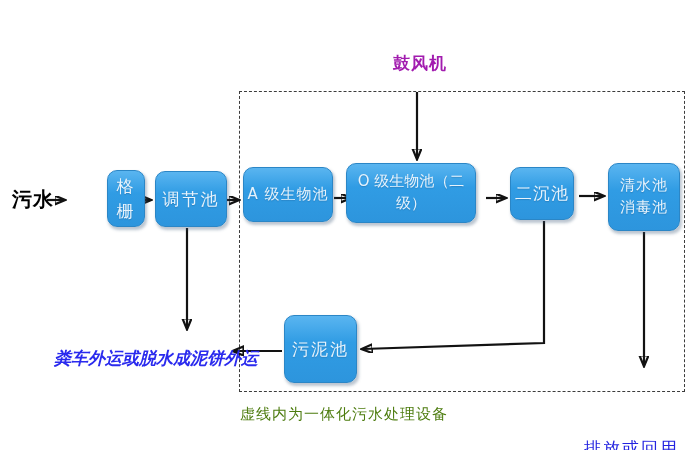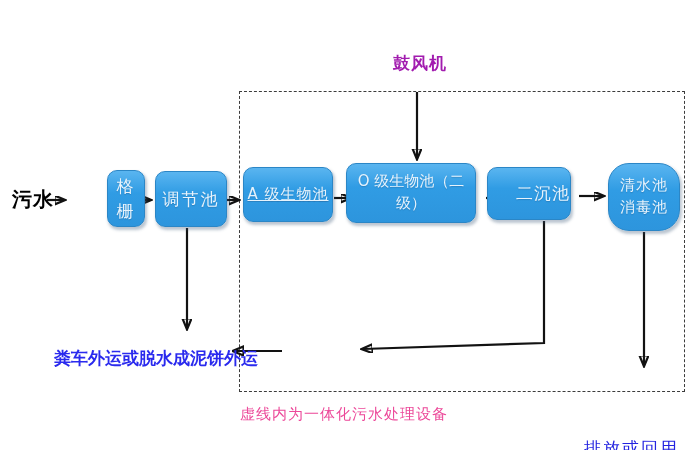--- a/index.html
+++ b/index.html
@@ -19,31 +19,31 @@
     background:linear-gradient(180deg,#5ab5f0 0%,#309ce4 40%,#2d95dd 100%);
     border:1px solid #2b86c6; border-radius:10px;
     color:#e7f3fc; display:flex; flex-direction:column;
     align-items:center; justify-content:center; text-align:center;
     font-size:17px; letter-spacing:2px; line-height:1.45;
     box-shadow:1.5px 2.5px 3px rgba(60,90,120,0.35);
     text-shadow:0 1px 1px rgba(30,90,140,0.35);
   }
   .node-bar-screen   { left:70px;  top:170px; width:38px;  height:57px;margin-left:37px; }
   .node-regulating   { left:155px; top:171px; width:72px;  height:56px; }
-  .node-a-bio        { left:243px; top:167px; width:90px;  height:55px; font-size:15px; letter-spacing:1px;text-decoration:underline; }
+  .node-a-bio        { left:243px; top:167px; width:90px;  height:55px; font-size:15px; letter-spacing:1px; }
   .node-o-bio        { left:346px; top:163px; width:130px; height:60px; font-size:15px; letter-spacing:0; }
-  .node-secondary    { left:487px; top:167px; width:84px;  height:53px; letter-spacing:1px;align-items:flex-end; }
-  .node-clear-water  { left:608px; top:163px; width:72px;  height:68px; font-size:15px; letter-spacing:1px;border-radius:21px; }
+  .node-secondary    { left:510px; top:167px; width:64px;  height:53px; letter-spacing:1px; }
+  .node-clear-water  { left:608px; top:163px; width:72px;  height:68px; font-size:15px; letter-spacing:1px; }
   .node-sludge       { left:284px; top:315px; width:73px;  height:68px; }
   
   .flabel { position:absolute; white-space:nowrap; }
   .lbl-influent  { left:4px;   top:186px; font-size:20px; font-weight:bold; color:#000000; letter-spacing:1px;margin-left:8px; }
   .lbl-blower    { left:393px; top:52px;  font-size:17px; font-weight:bold; color:#a21caf; letter-spacing:1px;text-align:right; }
-  .lbl-sludge-out{ left:54px;  top:347px; font-size:17px; font-weight:bold; color:#2a2aee; }
-  .lbl-caption   { left:240px; top:405px; font-size:15px; color:#ec4899; letter-spacing:1px; }
+  .lbl-sludge-out{ left:54px;  top:347px; font-size:17px; font-weight:bold; color:#2a2aee;font-style:italic; }
+  .lbl-caption   { left:240px; top:405px; font-size:15px; color:#4d7c0f; letter-spacing:1px; }
   .lbl-discharge { left:584px; top:397px; font-size:17px; font-weight:normal; color:#2323e0; letter-spacing:2px;margin-top:40px; }
   
   #connectors { position:absolute; left:0; top:0; width:700px; height:450px; pointer-events:none; }
   #connectors path { stroke:#121212; stroke-width:2.2; fill:none; }
 </style>
 </head>
 <body>
 
 <div id="canvas">
 
@@ -86,20 +86,23 @@
 
   <div class="node node-secondary">
     <span>二沉池</span>
   </div>
 
   <div class="node node-clear-water">
     <span>清水池</span>
     <span>消毒池</span>
   </div>
 
+  <div class="node node-sludge">
+    <span>污泥池</span>
+  </div>
 
   <div class="flabel lbl-influent">污水</div>
   <div class="flabel lbl-blower">鼓风机</div>
   <div class="flabel lbl-sludge-out">粪车外运或脱水成泥饼外运</div>
   <div class="flabel lbl-caption">虚线内为一体化污水处理设备</div>
   <div class="flabel lbl-discharge">排放或回用</div>
 
 </div>
 
 </body></html>

